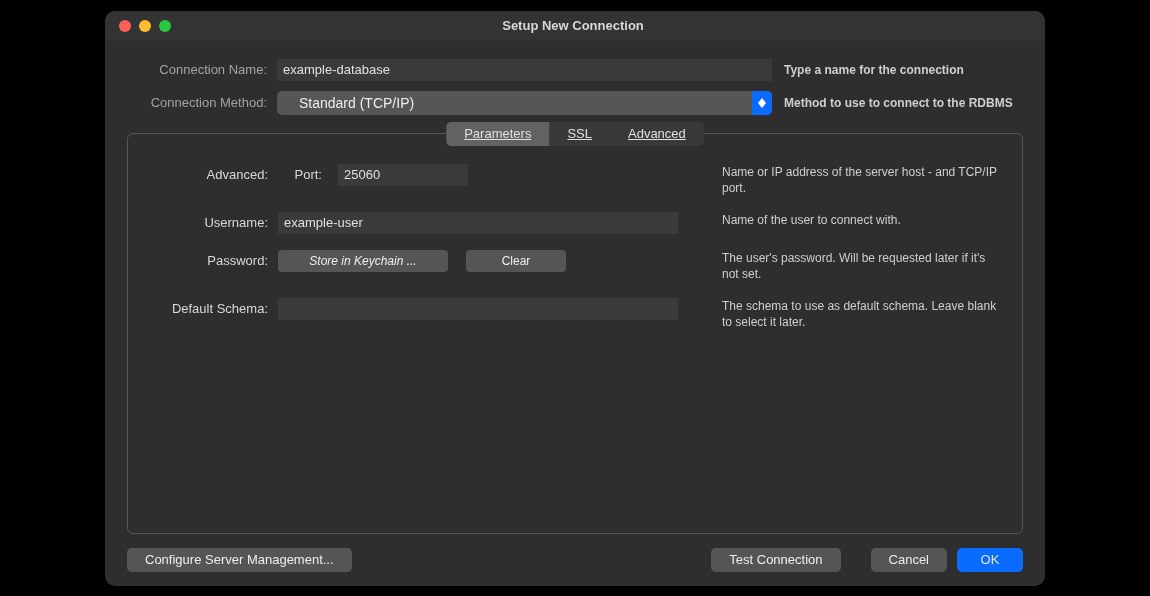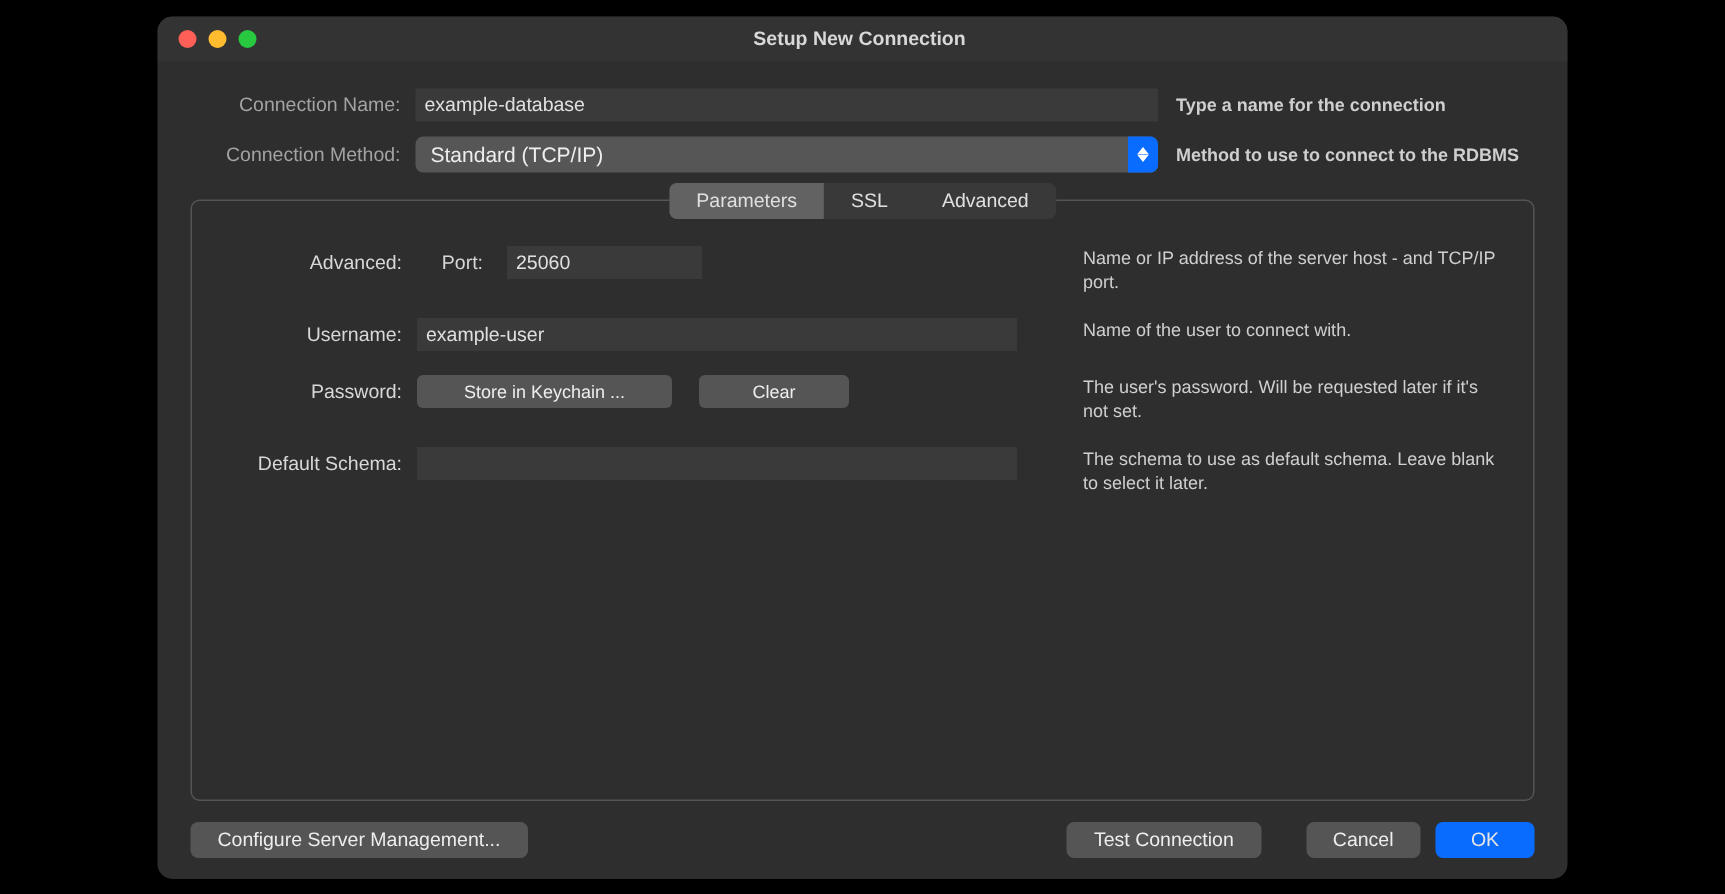--- a/index.html
+++ b/index.html
@@ -85,20 +85,21 @@
     color: #cfcfcf;
   }
   .select-wrap {
     position: relative;
     width: 495px;
     height: 24px;
     background: #565656;
     border-radius: 5px;
     display: flex;
     align-items: center;
+    padding-left: 12px;
   }
   .select-text {
     padding-left: 10px;
     font-size: 14px;
     color: #eee;
   }
   .select-arrows {
     position: absolute;
     right: 0;
     top: 0;
@@ -123,20 +124,21 @@
   .tabs {
     position: absolute;
     top: -12px;
     left: 50%;
     transform: translateX(-50%);
     background: #3a3939;
     border-radius: 5px;
     display: flex;
     height: 24px;
     overflow: hidden;
+    text-decoration: underline;
   }
   .tab {
     padding: 0 18px;
     display: flex;
     align-items: center;
     font-size: 13px;
     color: #e0e0e0;
     cursor: pointer;
   }
   .tab.active { background: #636262; }
@@ -258,21 +260,21 @@
         <div class="form-label">Username:</div>
         <div class="form-controls">
           <input class="text-input username-input" value="example-user" style="">
         </div>
         <div class="row-hint">Name of the user to connect with.</div>
       </div>
 
       <div class="form-row">
         <div class="form-label">Password:</div>
         <div class="form-controls" style="gap:18px; width:400px;">
-          <button class="btn-inline" style="width:170px;">Store in Keychain ...</button>
+          <button class="btn-inline" style="width:170px;font-style:italic;">Store in Keychain ...</button>
           <button class="btn-inline" style="width:100px;">Clear</button>
         </div>
         <div class="row-hint">The user's password. Will be requested later if it's not set.</div>
       </div>
 
       <div class="form-row">
         <div class="form-label">Default Schema:</div>
         <div class="form-controls">
           <input class="text-input schema-input" value="" style="">
         </div>

